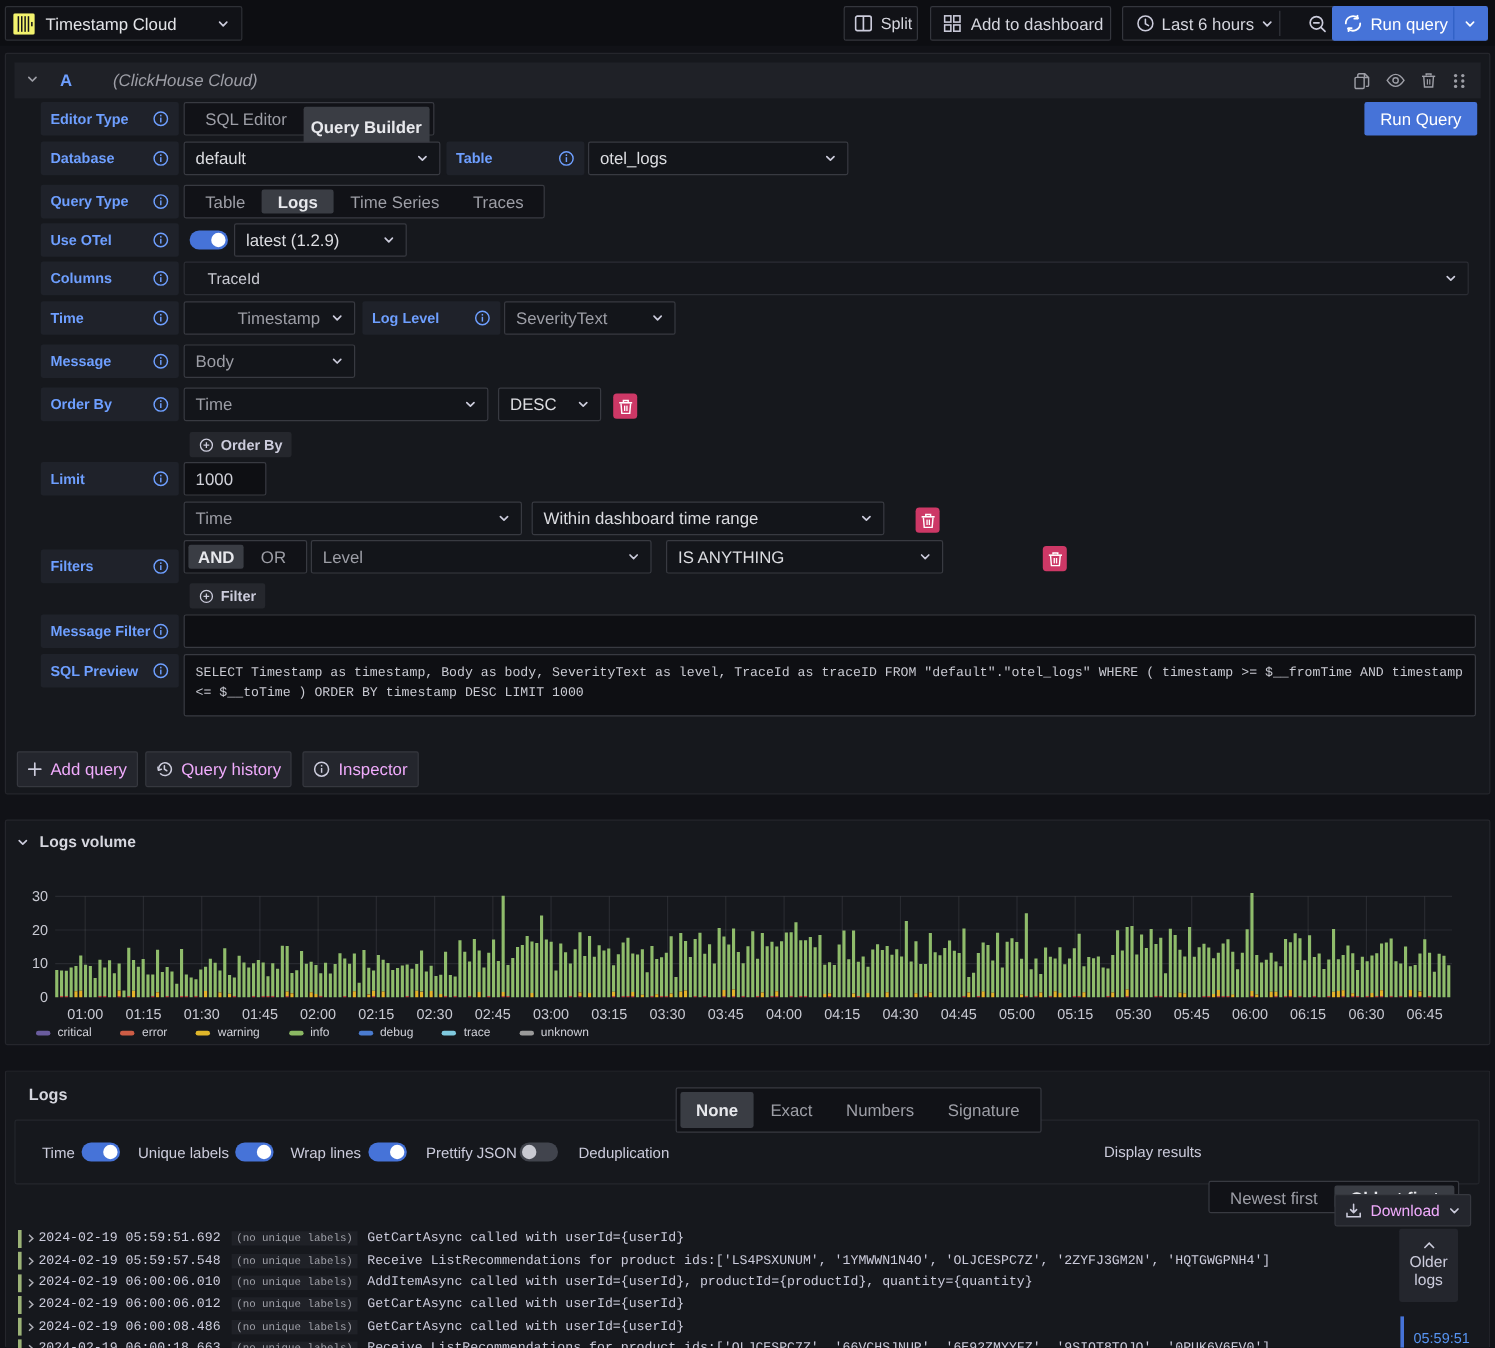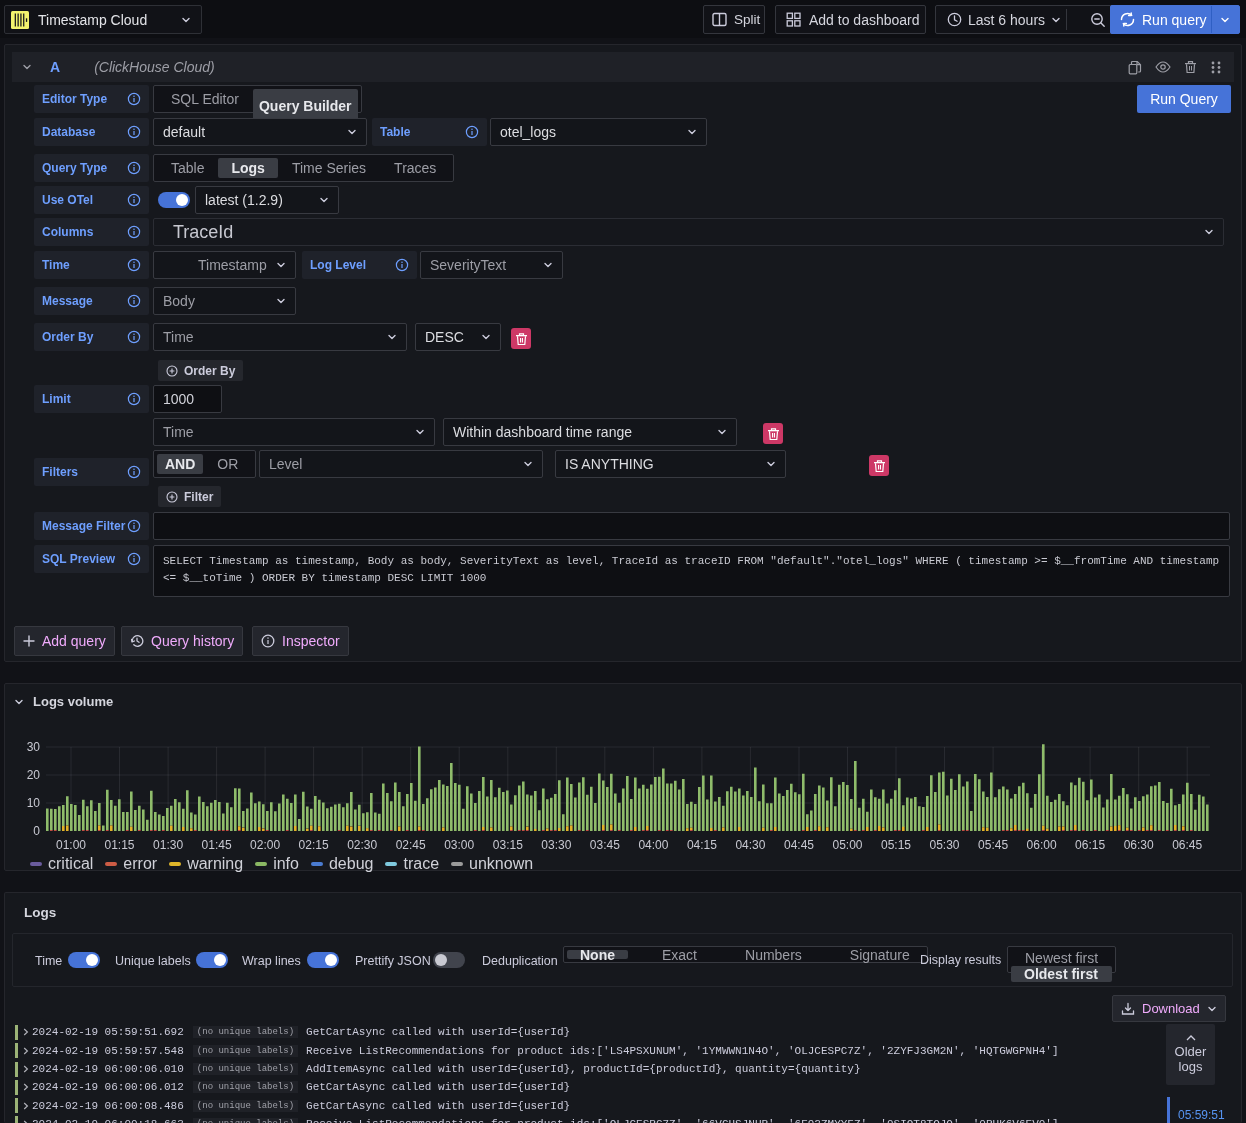--- a/index.html
+++ b/index.html
@@ -219,21 +219,21 @@
 
 <div class="label" style="top:218px;">
     <span>Columns</span>
     <svg class="" style="flex-shrink:0" width="14" height="14" viewBox="0 0 14 14" fill="none">
       <circle cx="7" cy="7" r="5.6" stroke="#6e9fff" stroke-width="1.2"></circle>
       <rect x="6.4" y="6" width="1.2" height="4" fill="#6e9fff"></rect>
       <rect x="6.4" y="3.6" width="1.2" height="1.4" fill="#6e9fff"></rect>
     </svg>
   </div>
 <div class="sel" style="left:153px;top:218px;width:1071px;border-color:#2b2d34;background:#15171c;">
-    <span style="font-size:18px;color:#c7c8d0;margin-left:10px;">TraceId</span>
+    <span style="font-size:13px;color:#c7c8d0;margin-left:10px;">TraceId</span>
     <span class="cv"><svg class="" style="flex-shrink:0" width="10" height="10" viewBox="0 0 10 10" fill="none">
         <path d="M2 3.5l3 3 3-3" stroke="#ccccdc" stroke-width="1.4" stroke-linecap="round" stroke-linejoin="round"></path>
       </svg></span>
   </div>
 
 <div class="label" style="top:251px;">
     <span>Time</span>
     <svg class="" style="flex-shrink:0" width="14" height="14" viewBox="0 0 14 14" fill="none">
       <circle cx="7" cy="7" r="5.6" stroke="#6e9fff" stroke-width="1.2"></circle>
       <rect x="6.4" y="6" width="1.2" height="4" fill="#6e9fff"></rect>
@@ -492,21 +492,21 @@
       <text x="1090.1" y="849" text-anchor="middle">06:15</text>
       <text x="1138.7" y="849" text-anchor="middle">06:30</text>
       <text x="1187.2" y="849" text-anchor="middle">06:45</text>
       <text x="40" y="835" text-anchor="end">0</text>
       <text x="40" y="807" text-anchor="end">10</text>
       <text x="40" y="779" text-anchor="end">20</text>
       <text x="40" y="751" text-anchor="end">30</text>
     </g>
 </svg>
 
-<div class="abs" style="left:30px;top:855px;display:flex;align-items:center;gap:12px;font-size:16px;color:#d0d1d8;">
+<div class="abs" style="left:30px;top:855px;display:flex;align-items:center;gap:24px;font-size:10px;color:#d0d1d8;">
   <span style="display:flex;align-items:center;gap:6px;"><i style="width:12px;height:4px;border-radius:2px;background:#6a5c9e;"></i>critical</span>
   <span style="display:flex;align-items:center;gap:6px;"><i style="width:12px;height:4px;border-radius:2px;background:#cd5c45;"></i>error</span>
   <span style="display:flex;align-items:center;gap:6px;"><i style="width:12px;height:4px;border-radius:2px;background:#dfb62a;"></i>warning</span>
   <span style="display:flex;align-items:center;gap:6px;"><i style="width:12px;height:4px;border-radius:2px;background:#8bb863;"></i>info</span>
   <span style="display:flex;align-items:center;gap:6px;"><i style="width:12px;height:4px;border-radius:2px;background:#4a7bd0;"></i>debug</span>
   <span style="display:flex;align-items:center;gap:6px;"><i style="width:12px;height:4px;border-radius:2px;background:#7fc9de;"></i>trace</span>
   <span style="display:flex;align-items:center;gap:6px;"><i style="width:12px;height:4px;border-radius:2px;background:#9a9a9a;"></i>unknown</span>
 </div>
 
 <div class="panel" style="top:892px;height:231px;border-bottom:none;"></div>
@@ -515,28 +515,28 @@
 <div class="abs" style="left:12px;top:933px;width:1221px;height:54px;border:1px solid #24262c;border-radius:2px;"></div>
 <div class="ctl" style="left:35px;">Time</div>
 <div class="toggle" style="left:68px;top:952px;"></div>
 <div class="ctl" style="left:115px;">Unique labels</div>
 <div class="toggle" style="left:196px;top:952px;"></div>
 <div class="ctl" style="left:242px;">Wrap lines</div>
 <div class="toggle" style="left:307px;top:952px;"></div>
 <div class="ctl" style="left:355px;">Prettify JSON</div>
 <div class="toggle off" style="left:433px;top:952px;"></div>
 <div class="ctl" style="left:482px;">Deduplication</div>
-<div class="radio" style="left:563px;top:946px;height:17px;gap:20px;">
+<div class="radio" style="left:563px;top:906px;height:38px;">
   <div class="opt act">None</div>
     <div class="opt">Exact</div>
     <div class="opt">Numbers</div>
     <div class="opt">Signature</div>
 </div>
 <div class="abs" style="left:920px;top:953px;font-size:12.5px;font-weight:500;color:#ccccdc;">Display results</div>
-<div class="radio" style="left:1007px;top:946px;height:27px;flex-direction:column;">
+<div class="radio" style="left:1007px;top:984px;height:27px;">
   <div class="opt">Newest first</div>
     <div class="opt act">Oldest first</div>
 </div>
 
 <div class="bbtn" style="left:1112px;top:995px;height:27px;">
   <svg class="" style="flex-shrink:0" width="14" height="14" viewBox="0 0 14 14" fill="none">
       <path d="M7 1.5v7M4.5 6 7 8.5 9.5 6" stroke="#ccccdc" stroke-width="1.3" stroke-linecap="round" stroke-linejoin="round"></path>
       <path d="M1.5 9v3h11V9" stroke="#ccccdc" stroke-width="1.3" fill="none" stroke-linecap="round"></path>
     </svg>
   <span style="font-size:13px;">Download</span>

